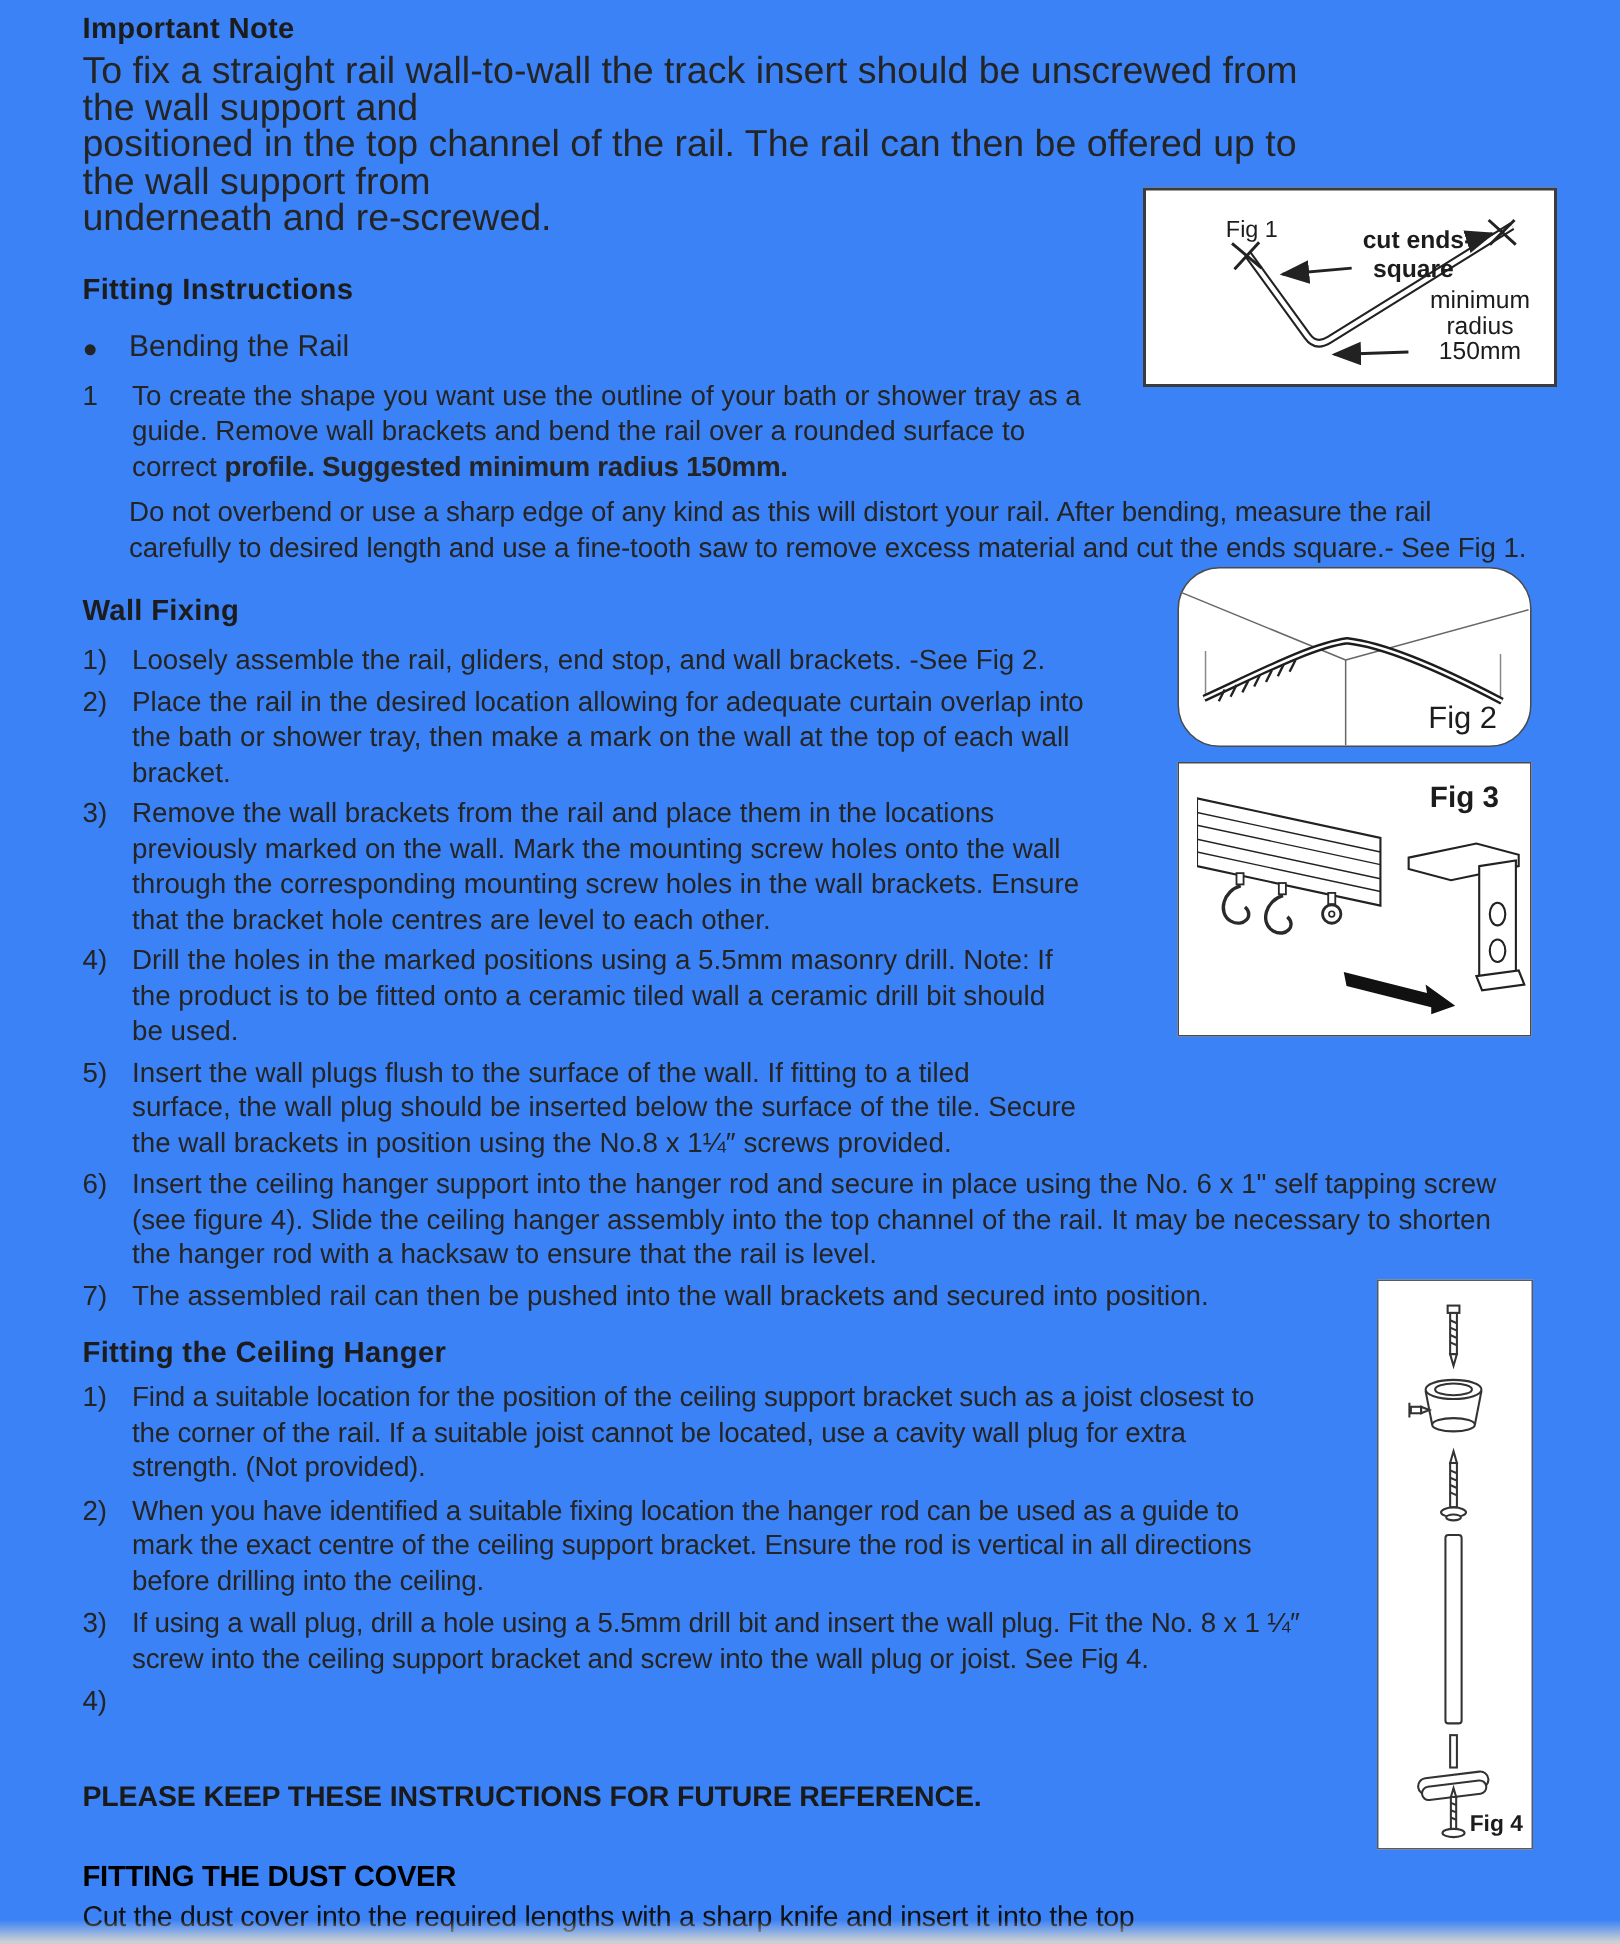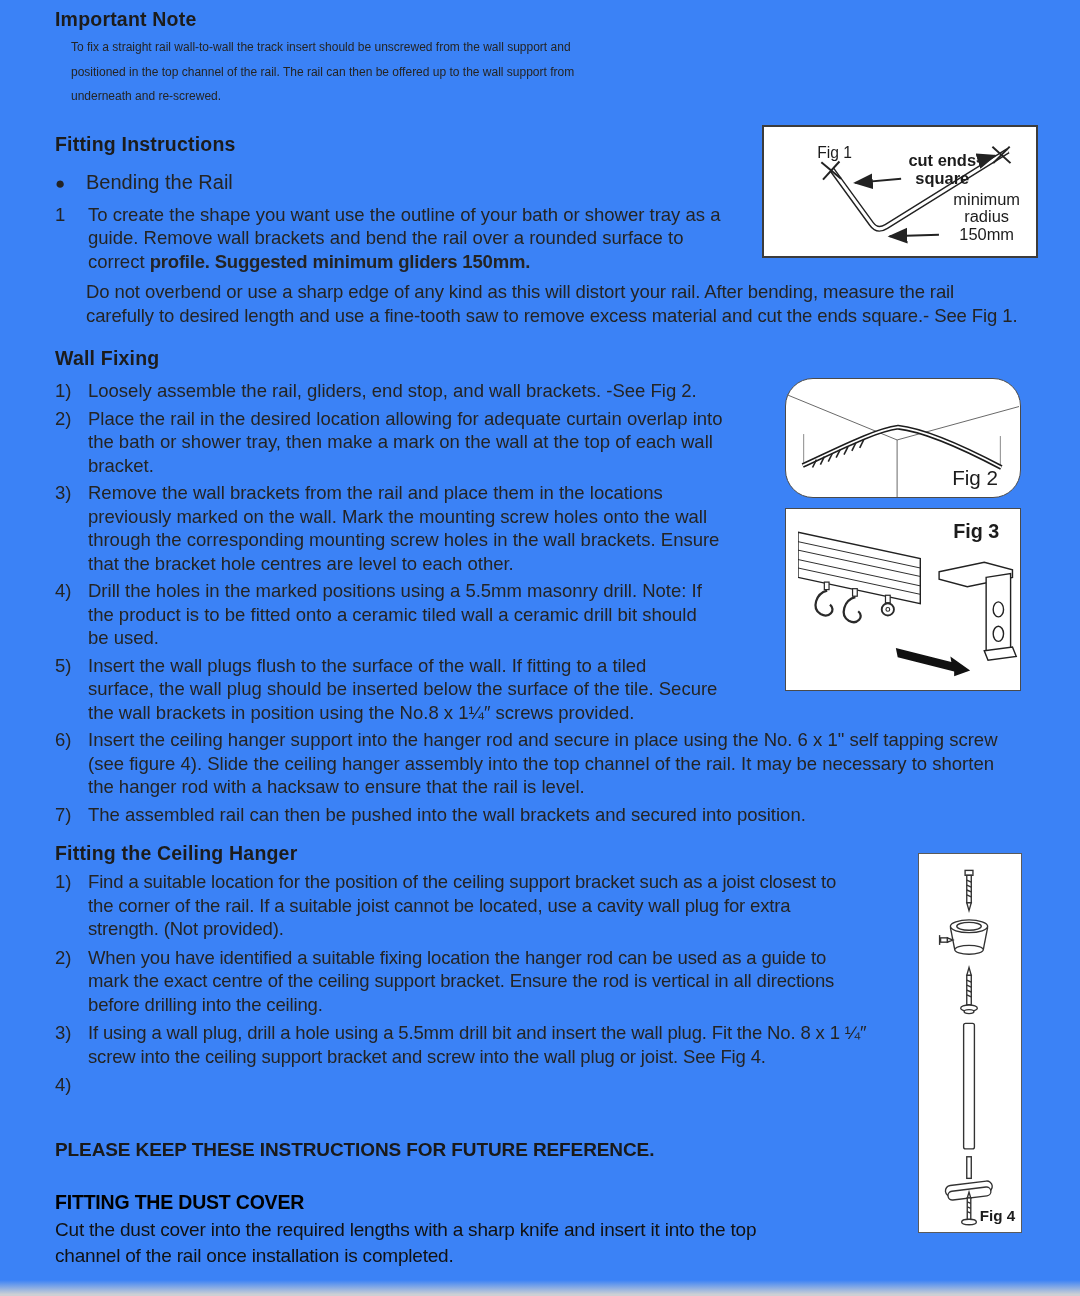--- a/index.html
+++ b/index.html
@@ -8,21 +8,21 @@
     position:relative;
     width:1080px; height:1296px;
     background:#3b82f6;
     font-family:"Liberation Sans", sans-serif;
     color:#242424;
     overflow:hidden;
   }
   .content { position:relative; padding:8px 40px 0 55px; width:1080px; }
   .pre { white-space:pre-line; }
   .h1 { font-size:19.5px; font-weight:700; color:#1c1c1c; letter-spacing:.2px; }
-  .body-text { font-size:12px; line-height:24.5px; margin-top:4px; max-width:840px;margin-left:16px; }
+  .body-text { font-size:25px; line-height:24.5px; margin-top:4px; max-width:840px; }
   .h-fitting { margin-top:24px; }
   .bullet-row { display:flex; margin-top:14px; font-size:20px; line-height:24px; }
   .bullet-glyph { width:31px; flex:0 0 31px; font-size:17px; padding-top:2px; }
   .num-row { display:flex; }
   .num { width:33px; flex:0 0 33px; font-size:18.5px; }
   .bend-item { margin-top:7px; font-size:18.5px; line-height:23.5px; max-width:780px; }
   .alt-font { font-weight:600; letter-spacing:-.2px; }
   .note-para { margin-top:7px; margin-left:31px; font-size:18.5px; line-height:23.5px; max-width:965px; letter-spacing:-.1px; }
   .h-wall { margin-top:20px; }
   .list { margin-top:9px; display:flex; flex-direction:column; gap:4px; }
@@ -63,21 +63,21 @@
 
     <div class="bullet-row">
       <span class="bullet-glyph">●</span>
       <span>Bending the Rail</span>
     </div>
 
     <div class="num-row bend-item">
       <span class="num">1</span>
       <span class="txt pre"><span class="pre">To create the shape you want use the outline of your bath or shower tray as a
 guide. Remove wall brackets and bend the rail over a rounded surface to
-correct </span><span class="alt-font">profile. Suggested minimum gliders 150mm.</span></span>
+correct </span><span class="alt-font">profile. Suggested minimum radius 150mm.</span></span>
     </div>
 
     <div class="note-para pre">Do not overbend or use a sharp edge of any kind as this will distort your rail. After bending, measure the rail
 carefully to desired length and use a fine-tooth saw to remove excess material and cut the ends square.- See Fig 1.</div>
 
     <div class="h1 h-wall">Wall Fixing</div>
 
     <div class="list">
       <div class="num-row">
         <span class="num">1)</span>

